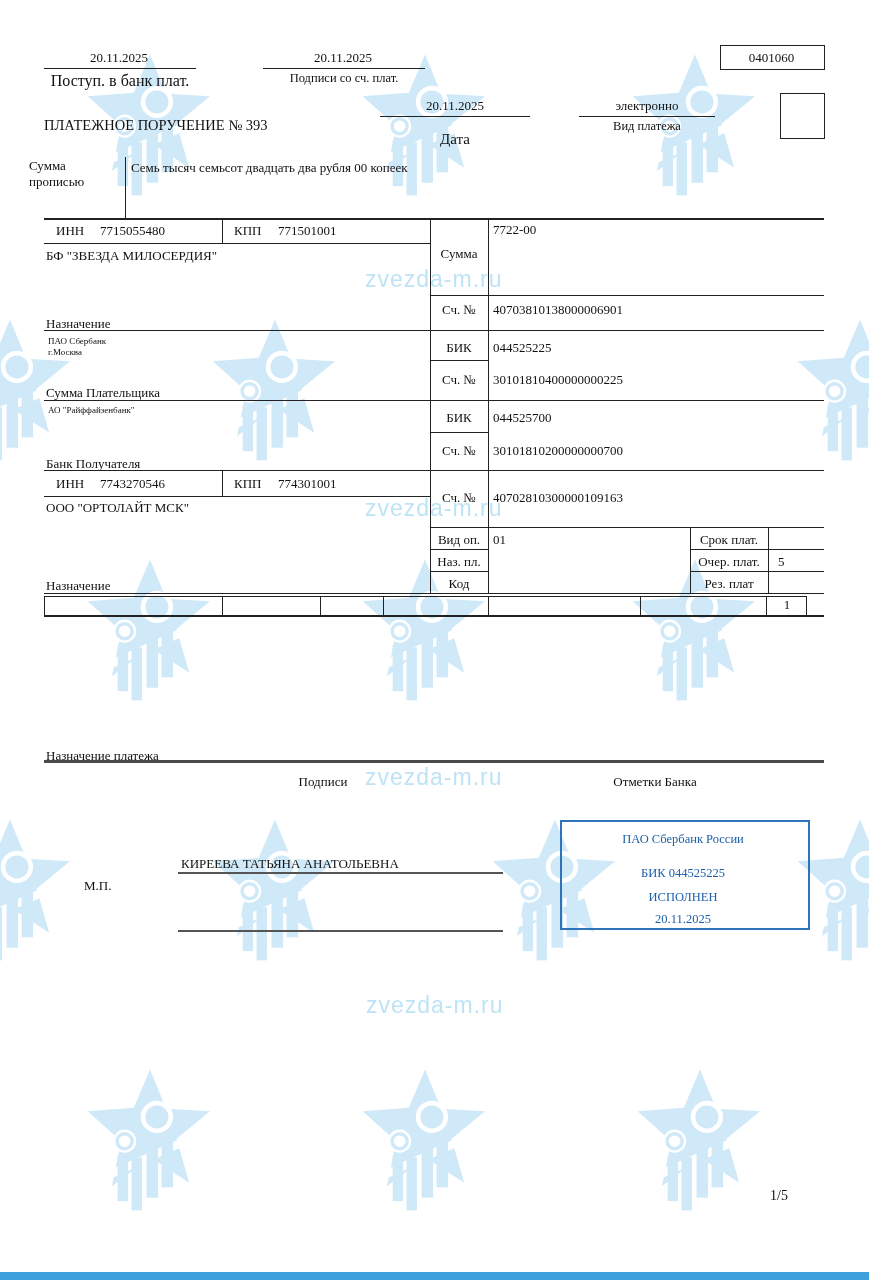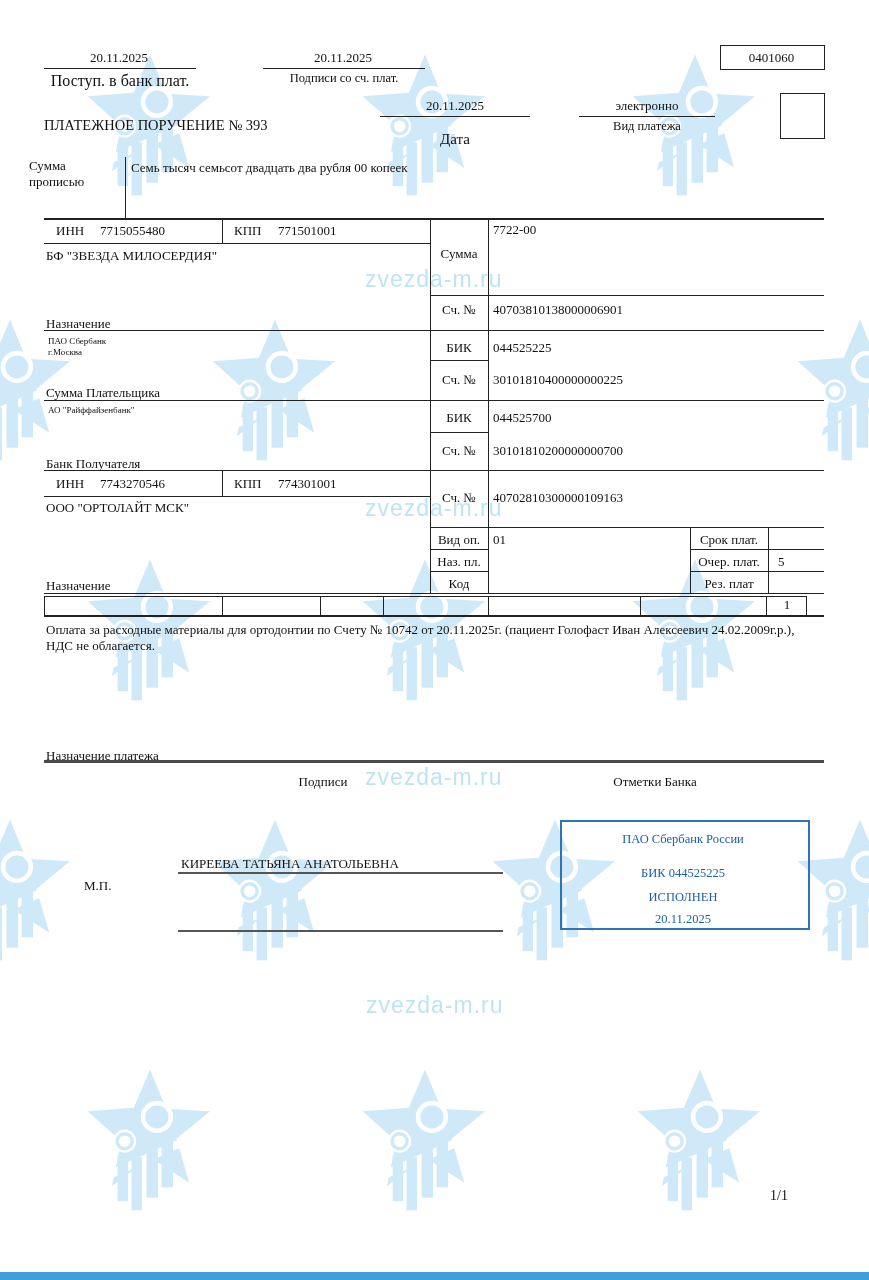--- a/index.html
+++ b/index.html
@@ -211,36 +211,35 @@
     <div class="vl" style="left:222px;top:596px;height:19px"></div>
     <div class="vl" style="left:320px;top:596px;height:19px"></div>
     <div class="vl" style="left:383px;top:596px;height:19px"></div>
     <div class="vl" style="left:488px;top:596px;height:19px"></div>
     <div class="vl" style="left:640px;top:596px;height:19px"></div>
     <div class="vl" style="left:766px;top:596px;height:19px"></div>
     <div class="vl" style="left:806px;top:596px;height:19px"></div>
     <div class="t c" style="left:770px;top:597px;width:34px">1</div>
     <div class="hl hl2" style="left:44px;top:615px;width:780px"></div>
 
-    <div class="t wrap2" style="left:46px;top:622px;width:772px;line-height:1.25">Оплата за расходные материалы для ортодонтии по Счету № 10742 от 20.11.2025г. (пациент Голофаст Иван Алексеевич 24.02.2009г.р.), НДС не облагается.</div>
     <div class="t" style="left:46px;top:748px">Назначение платежа</div>
     <div class="hl3" style="position:absolute;left:44px;top:760px;width:780px;height:0"></div>
 
     <div class="t c" style="left:280px;top:774px;width:86px">Подписи</div>
     <div class="t c" style="left:590px;top:774px;width:130px">Отметки Банка</div>
 
     <div class="t" style="left:84px;top:878px">М.П.</div>
     <div class="t" style="left:181px;top:856px">КИРЕЕВА ТАТЬЯНА АНАТОЛЬЕВНА</div>
     <div class="hl hl2" style="left:178px;top:872px;width:325px;border-color:#555"></div>
     <div class="hl hl2" style="left:178px;top:930px;width:325px;border-color:#555"></div>
 
     <div class="stamp">
       <div class="t" style="left:0;top:10px">ПАО Сбербанк России</div>
       <div class="t" style="left:0;top:44px">БИК 044525225</div>
       <div class="t" style="left:0;top:68px">ИСПОЛНЕН</div>
       <div class="t" style="left:0;top:90px">20.11.2025</div>
     </div>
 
-    <div class="t b" style="left:770px;top:1188px;font-size:14px">1/1</div>
+    <div class="t b" style="left:770px;top:1188px;font-size:14px">1/5</div>
   </div>
 
   <div class="footer-bar"></div>
 </div>
 
 </body></html>

